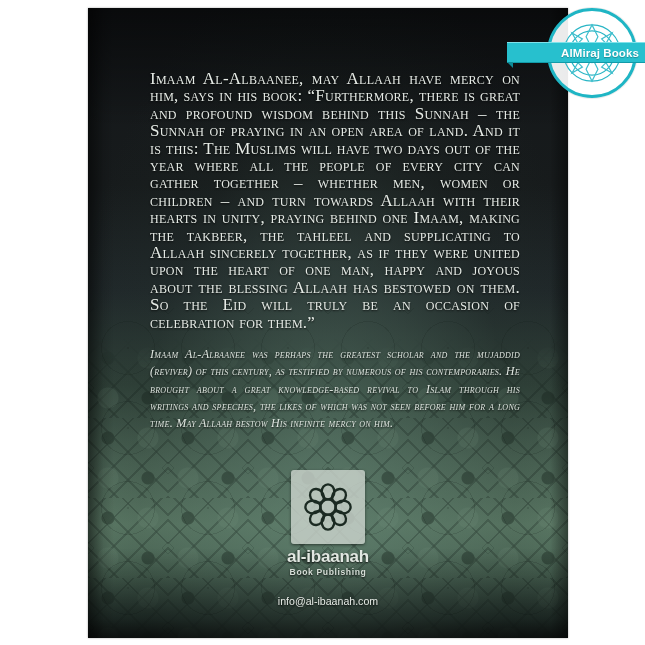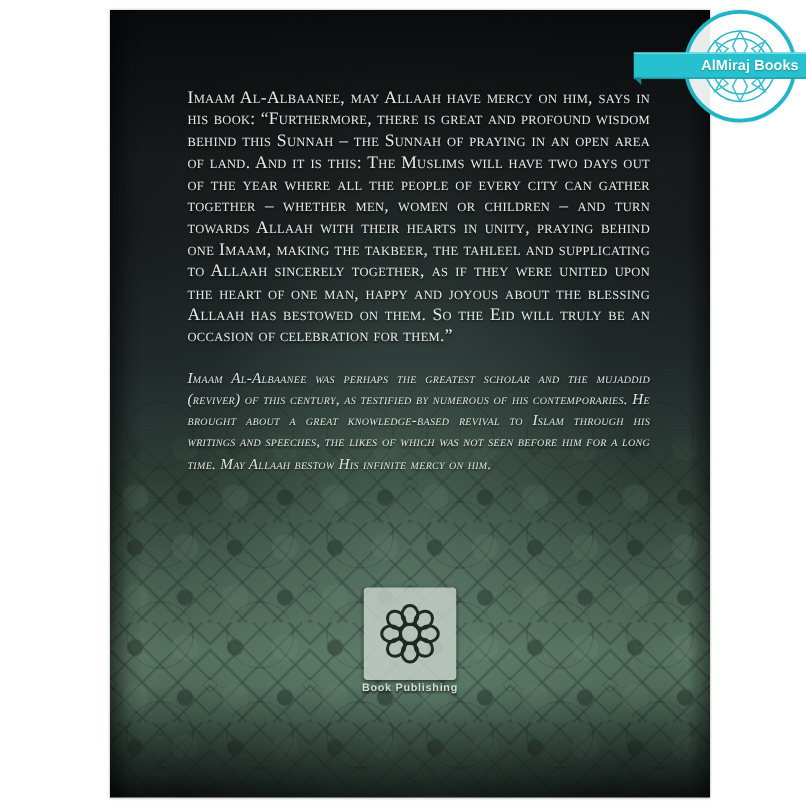--- a/index.html
+++ b/index.html
@@ -101,21 +101,21 @@
     position: absolute;
     left: 62px;
     top: 62px;
     width: 370px;
     color: #e9eeea;
     text-shadow: 0 1px 2px rgba(0,0,0,0.8);
   }
   .para {
     font-family: "Liberation Serif", serif;
     font-variant: small-caps;
-    font-size: 14px;
+    font-size: 17px;
     line-height: 17.4px;
     letter-spacing: 0.25px;
     text-align: justify;
     margin: 0 0 15px 0;
     color: #e6ebe6;
   }
   .para.second {
     color: #dfe6e0;
     font-size: 12.1px;
     line-height: 17.2px;
@@ -265,24 +265,26 @@
               <ellipse cx="24" cy="50" rx="13" ry="11"></ellipse>
               <ellipse cx="76" cy="50" rx="13" ry="11"></ellipse>
               <ellipse cx="31" cy="31" rx="11" ry="13" transform="rotate(-45 31 31)"></ellipse>
               <ellipse cx="69" cy="31" rx="11" ry="13" transform="rotate(45 69 31)"></ellipse>
               <ellipse cx="31" cy="69" rx="11" ry="13" transform="rotate(45 31 69)"></ellipse>
               <ellipse cx="69" cy="69" rx="11" ry="13" transform="rotate(-45 69 69)"></ellipse>
             </g>
           </g>
         </svg>
       </div>
+      <div class="pub-name">al-ibaanah</div>
       <div class="pub-sub">Book Publishing</div>
     </div>
 
     <div class="contact">
+      <div>info@al-ibaanah.com</div>
     </div>
 
   </div>
 
   <div class="watermark">
     <div class="wm-circle">
       <svg width="74" height="74" viewBox="0 0 100 100" aria-hidden="true">
         <g fill="none" stroke="#2bb6c6" stroke-width="1.6">
           <circle cx="50" cy="50" r="38"></circle>
           <circle cx="50" cy="50" r="30"></circle>

